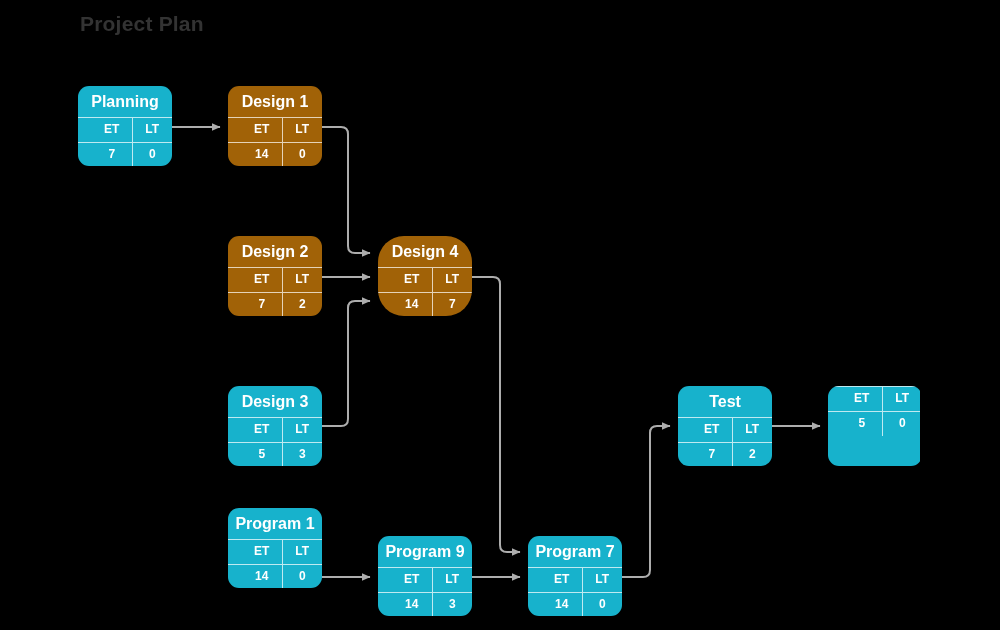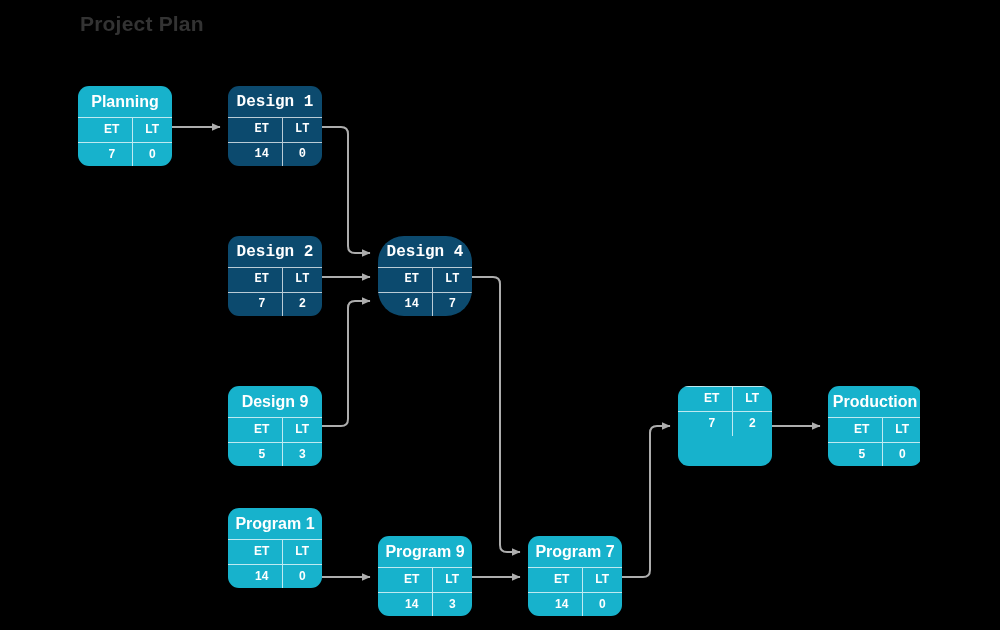--- a/index.html
+++ b/index.html
@@ -38,21 +38,21 @@
     width: 94px;
     height: 80px;
     border-radius: 11px;
     box-sizing: border-box;
     display: flex;
     flex-direction: column;
     overflow: hidden;
     z-index: 5;
   }
   .node.cyan { background: #17B2CC; }
-  .node.red  { background: #0c4a6e; font-family: Liberation Mono, monospace; }
+  .node.red  { background: #a16207; }
 
   .node-title {
     height: 32px;
     line-height: 32px;
     text-align: center;
     color: #FFFFFF;
     font-size: 16px;
     font-weight: bold;
     white-space: nowrap;
     overflow: hidden;
@@ -141,42 +141,42 @@
         <div class="node-row">
           <div class="node-cell left">ET</div>
           <div class="node-cell">LT</div>
         </div>
         <div class="node-row">
           <div class="node-cell left">14</div>
           <div class="node-cell">7</div>
         </div>
       </div>
       <div class="node cyan" style="left: 228px; top: 386px;">
-        <div class="node-title">Design 9</div>
+        <div class="node-title">Design 3</div>
         <div class="node-row">
           <div class="node-cell left">ET</div>
           <div class="node-cell">LT</div>
         </div>
         <div class="node-row">
           <div class="node-cell left">5</div>
           <div class="node-cell">3</div>
         </div>
       </div>
       <div class="node cyan" style="left: 678px; top: 386px;">
+        <div class="node-title">Test</div>
         <div class="node-row">
           <div class="node-cell left">ET</div>
           <div class="node-cell">LT</div>
         </div>
         <div class="node-row">
           <div class="node-cell left">7</div>
           <div class="node-cell">2</div>
         </div>
       </div>
       <div class="node cyan" style="left: 828px; top: 386px;">
-        <div class="node-title">Production</div>
         <div class="node-row">
           <div class="node-cell left">ET</div>
           <div class="node-cell">LT</div>
         </div>
         <div class="node-row">
           <div class="node-cell left">5</div>
           <div class="node-cell">0</div>
         </div>
       </div>
       <div class="node cyan" style="left: 228px; top: 508px;">

